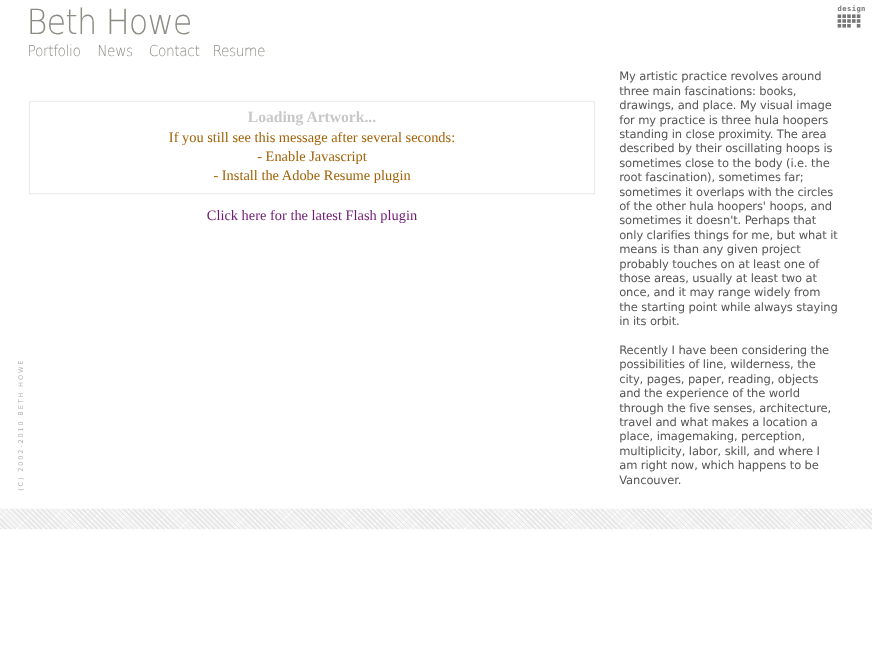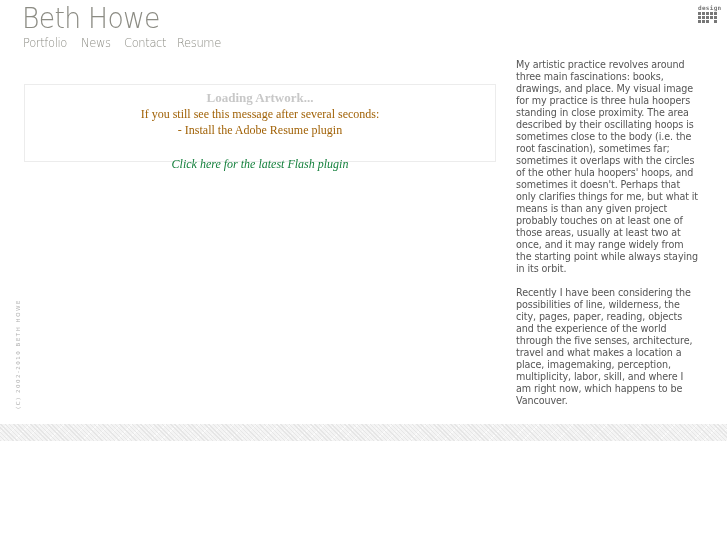--- a/index.html
+++ b/index.html
@@ -32,21 +32,21 @@
 
     .flash-box {
       position: absolute; left: 24px; top: 56px; width: 472px; height: 78px;
       border: 1px solid #ececec; background: #fff; text-align: center;
       font-family: "Liberation Serif", "DejaVu Serif", serif;
       margin-top: 28px;
     }
     .flash-box .loading { margin-top: 5px; font-weight: bold; font-size: 13px; color: #c8c8c8; line-height: 16px; }
     .flash-box .msg { font-size: 12px; color: #a16207; line-height: 16px; }
     .flash-box .spacer { height: 16px; }
-    .flash-box .plugin-link { font-size: 12px; color: #15803d; line-height: 16px; text-decoration: none; display: inline-block; font-style: italic; }
+    .flash-box .plugin-link { font-size: 12px; color: #701a75; line-height: 16px; text-decoration: none; display: inline-block; }
 
     .about {
       position: absolute; left: 516px; top: 59px; width: 182px;
       font-family: "DejaVu Sans", sans-serif; font-size: 9.6px; line-height: 12px;
       color: #555555; letter-spacing: -0.1px;
     }
     .about p { margin-bottom: 12px; }
 
     .copyright {
       position: absolute; left: 15px; top: 409px;
@@ -91,20 +91,21 @@
       <span class="sq"></span>
       <span class="sq"></span>
       <span class="sq off"></span>
       <span class="sq"></span>
   </div>
 </div>
 
 <div class="flash-box">
   <div class="loading">Loading Artwork...</div>
   <div class="msg">If you still see this message after several seconds:</div>
+  <div class="msg">- Enable Javascript</div>
   <div class="msg">- Install the Adobe Resume plugin</div>
   <div class="spacer"></div>
   <a href="#" class="plugin-link">Click here for the latest Flash plugin</a>
 </div>
 
 <div class="about">
   <p>My artistic practice revolves around three main fascinations: books, drawings, and place. My visual image for my practice is three hula hoopers standing in close proximity. The area described by their oscillating hoops is sometimes close to the body (i.e. the root fascination), sometimes far; sometimes it overlaps with the circles of the other hula hoopers' hoops, and sometimes it doesn't. Perhaps that only clarifies things for me, but what it means is than any given project probably touches on at least one of those areas, usually at least two at once, and it may range widely from the starting point while always staying in its orbit.</p>
   <p>Recently I have been considering the possibilities of line, wilderness, the city, pages, paper, reading, objects and the experience of the world through the five senses, architecture, travel and what makes a location a place, imagemaking, perception, multiplicity, labor, skill, and where I am right now, which happens to be Vancouver.</p>
 </div>
 

